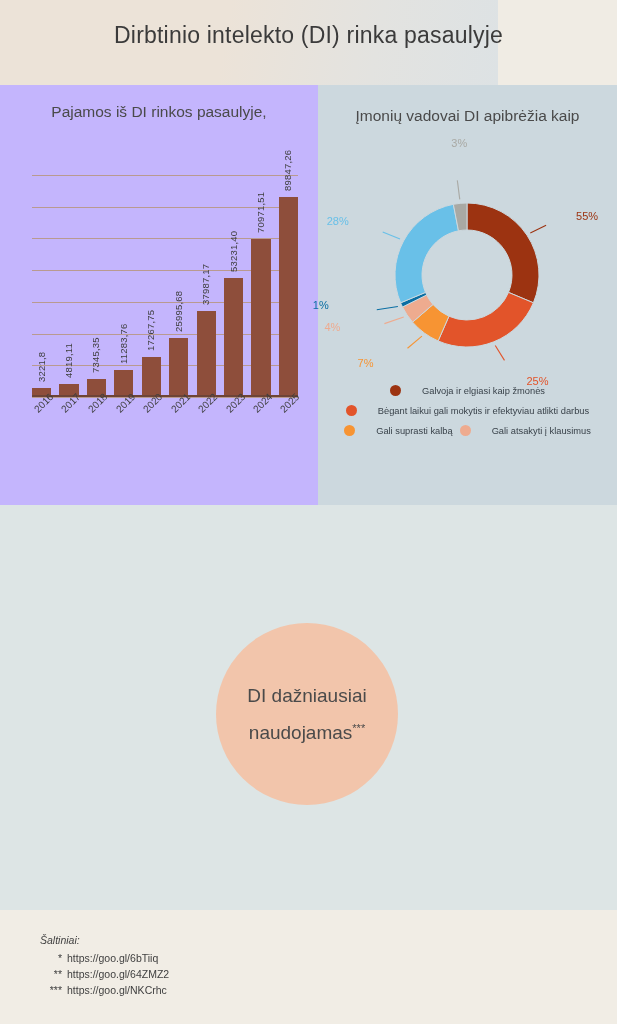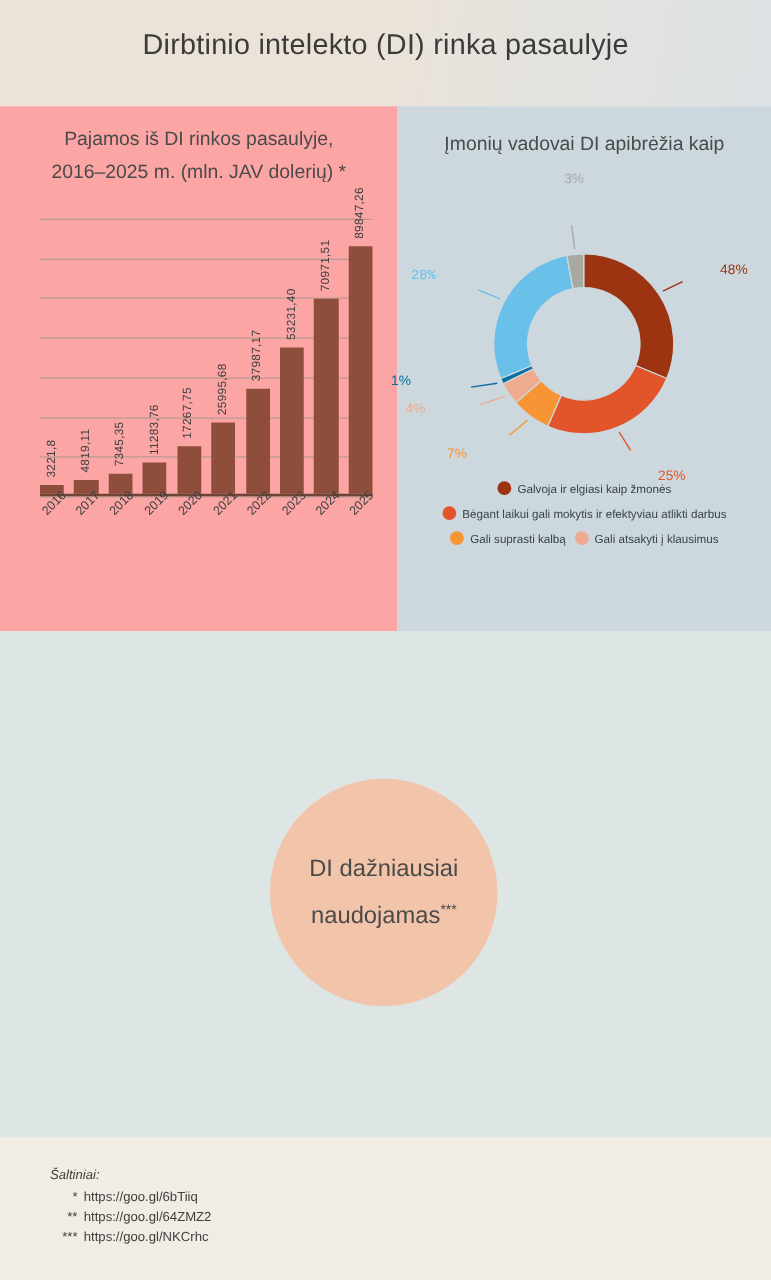--- a/index.html
+++ b/index.html
@@ -5,33 +5,33 @@
   html,body{margin:0;padding:0;}
   body{
     width:617px;height:1024px;position:relative;overflow:hidden;
     font-family:"Liberation Sans", sans-serif;
     background:#f0ece4;
   }
   .stage{position:absolute;left:0;top:0;width:617px;height:1024px;}
 
   
   .header{
-    position:absolute;left:0;top:0;width:617px;height:85px;
+    position:absolute;left:0;top:0;width:498px;height:85px;
     background:linear-gradient(100deg,#ece3d8 0%,#ece3d8 45%,#e3e3e0 75%,#dde2e4 100%);
   }
   .header-title{
     position:absolute;left:0;top:22px;width:617px;text-align:center;
     font-size:23px;color:#3b3b3b;letter-spacing:.2px;font-weight:400;
   }
 
   
   .band{position:absolute;left:0;top:85px;width:617px;height:420px;}
   .panel-left{
     position:absolute;left:0;top:0;width:318px;height:420px;
-    background:#fca5a5;
+    background:#c4b5fd;
   }
   .panel-right{
     position:absolute;left:318px;top:0;width:299px;height:420px;
     background:#ccd8de;
   }
   .panel-title{
     text-align:center;color:#4a4a4a;font-size:15.5px;line-height:26px;
     padding:0 14px;
   }
   .panel-left .panel-title{padding-top:14px;}
@@ -56,21 +56,21 @@
   .xlab span{
     position:absolute;left:50%;top:2px;white-space:nowrap;font-size:10px;color:#3e3e3e;
     transform:translateX(-60%) rotate(-45deg);transform-origin:center top;
   }
 
   
   .donut-area{position:absolute;left:0;top:78px;width:299px;height:230px;}
   .pct{position:absolute;font-size:11px;}
   .legend{position:absolute;left:0;top:300px;width:299px;}
   .legend-row{display:flex;justify-content:center;align-items:center;gap:7px;margin-bottom:9px;flex-wrap:nowrap;}
-  .legend-item{display:flex;align-items:center;gap:5px;justify-content:space-between;}
+  .legend-item{display:flex;align-items:center;gap:21px;justify-content:space-between;}
   .dot{width:11px;height:11px;border-radius:50%;flex:0 0 auto;}
   .legend-item span{font-size:9.3px;color:#39424a;white-space:nowrap;}
 
   
   .bottom{position:absolute;left:0;top:505px;width:617px;height:405px;background:#dde5e5;padding-left:44px;}
   .center-circle{
     position:absolute;left:216px;top:118px;width:182px;height:182px;border-radius:50%;
     background:#f2c5ab;display:flex;align-items:center;justify-content:center;
   }
   .center-circle .cc-text{
@@ -93,21 +93,20 @@
 
   <div class="header">
     <div class="header-title">Dirbtinio intelekto (DI) rinka pasaulyje</div>
   </div>
 
   <div class="band">
 
     <div class="panel-left">
       <div class="panel-title">
         <div>Pajamos iš DI rinkos pasaulyje,</div>
-        <div>2016–2025 m. (mln. JAV dolerių) *</div>
       </div>
       <div class="barchart">
         <div class="grid" id="grid">
             <div class="gl" style="top: 0%;"></div>
             <div class="gl" style="top: 14.2857%;"></div>
             <div class="gl" style="top: 28.5714%;"></div>
             <div class="gl" style="top: 42.8571%;"></div>
             <div class="gl" style="top: 57.1429%;"></div>
             <div class="gl" style="top: 71.4286%;"></div>
             <div class="gl" style="top: 85.7143%;"></div>
@@ -206,26 +205,26 @@
             <path d="M135.3739104060505 41.301133797085114 A72 72 0 0 1 149.00000000000006 40 L149.00000000000003 67 A45 45 0 0 0 140.48369400378155 67.81320862317818 Z" fill="#a9a9a4" stroke="#ccd8de" stroke-width="1"></path>
             <path d="M212.27530895224263 69.90207514617562 L228.10100749859032 62.36287450751452" stroke="#9c3311" stroke-width="1.1" fill="none"></path>
             <path d="M177.2463466301849 182.55596290922153 L186.46297118678817 197.33964223938224" stroke="#e2542a" stroke-width="1.1" fill="none"></path>
             <path d="M103.93899739184731 173.20053957236044 L89.50991810130091 185.25324214767102" stroke="#f79433" stroke-width="1.1" fill="none"></path>
             <path d="M85.72469104775737 154.09792485382437 L66.39899250140965 160.63712549248547" stroke="#eeab8f" stroke-width="1.1" fill="none"></path>
             <path d="M79.86796835305658 143.57154098814334 L58.77164839951139 146.7256911181622" stroke="#0a6ea3" stroke-width="1.1" fill="none"></path>
             <path d="M82.00954437798379 76.10739831727606 L64.69501074350796 68.88468756954924" stroke="#69c0e8" stroke-width="1.1" fill="none"></path>
             <path d="M141.77574070888213 36.34413388444557 L139.3251802758403 17.389414658714728" stroke="#a9a9a4" stroke-width="1.1" fill="none"></path>
           </svg>
         <div id="pcts">
-            <div class="pct" style="color: rgb(156, 51, 17); left: 258.101px; top: 47.3629px;">48%</div>
+            <div class="pct" style="color: rgb(156, 51, 17); left: 258.101px; top: 47.3629px;">55%</div>
             <div class="pct" style="color: rgb(226, 84, 42); left: 208.463px; top: 212.34px;">25%</div>
             <div class="pct" style="color: rgb(247, 148, 51); left: 55.5099px; top: 194.253px; text-align: right; transform: translateX(-100%);">7%</div>
             <div class="pct" style="color: rgb(238, 171, 143); left: 22.399px; top: 157.637px; text-align: right; transform: translateX(-100%);">4%</div>
             <div class="pct" style="color: rgb(10, 110, 163); left: 10.7716px; top: 135.726px; text-align: right; transform: translateX(-100%);">1%</div>
-            <div class="pct" style="color: rgb(105, 192, 232); left: 30.695px; top: 51.8847px; text-align: center; transform: translateX(-100%); font-family: Liberation Mono, monospace;">28%</div>
+            <div class="pct" style="color: rgb(105, 192, 232); left: 30.695px; top: 51.8847px; text-align: center; transform: translateX(-100%);">28%</div>
             <div class="pct" style="color: rgb(169, 169, 164); left: 133.325px; top: -25.6106px;">3%</div>
           </div>
       </div>
       <div class="legend" id="legend">
           <div class="legend-row">
             <div class="legend-item">
               <span class="dot" style="background: rgb(156, 51, 17);"></span>
               <span>Galvoja ir elgiasi kaip žmonės</span>
             </div>
           </div>

